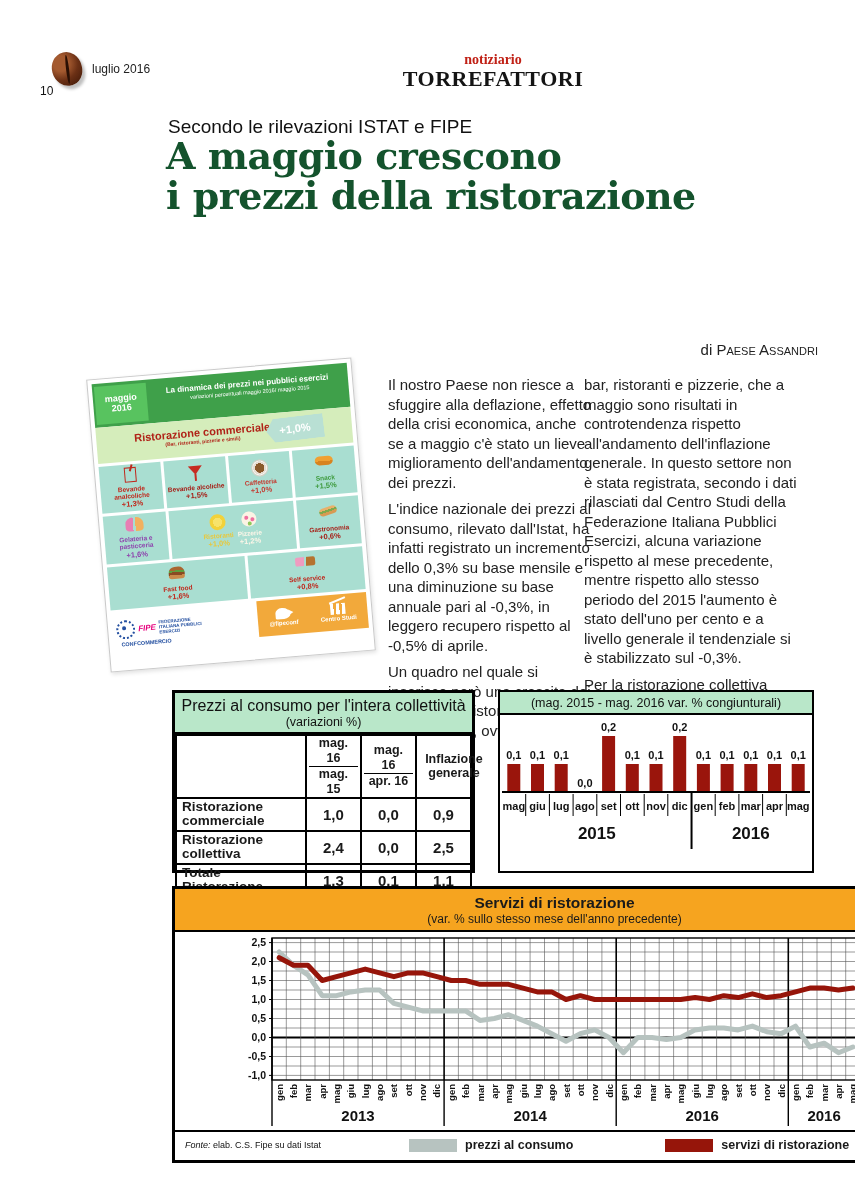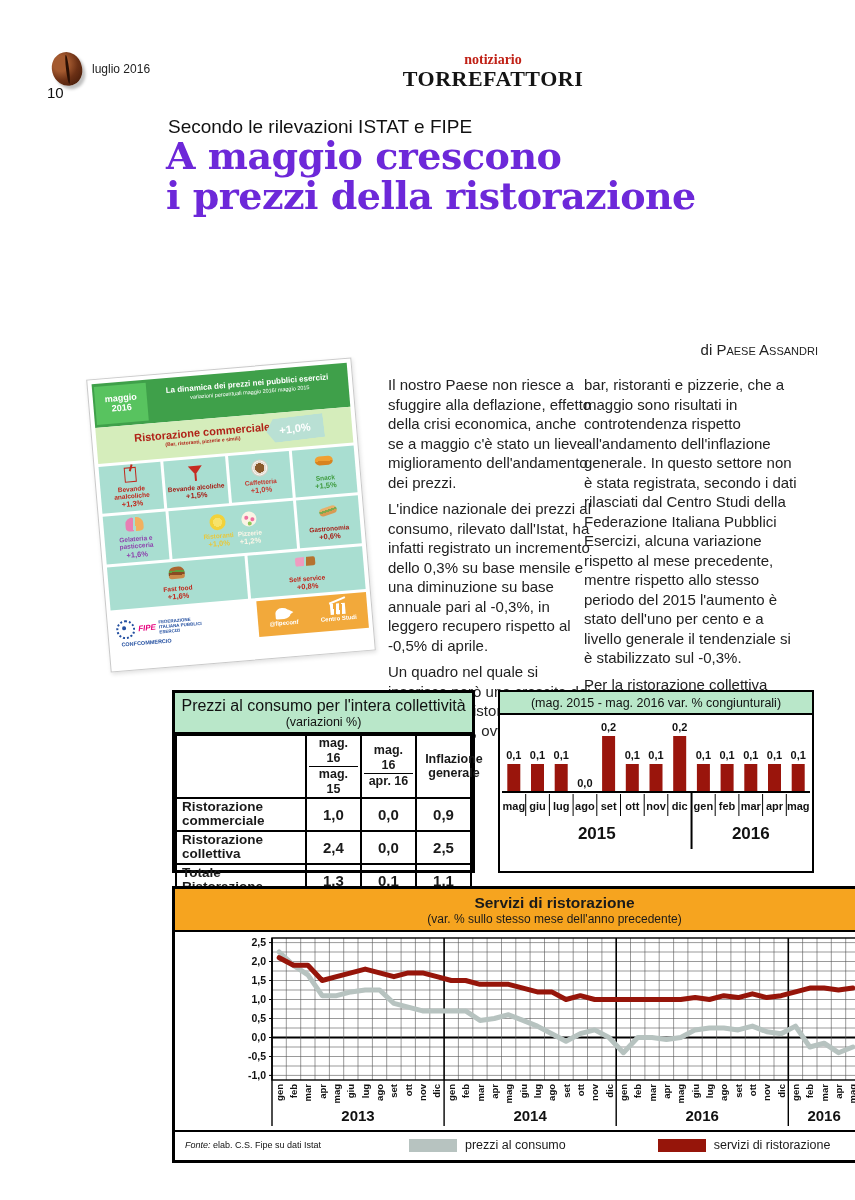--- a/index.html
+++ b/index.html
@@ -4,28 +4,28 @@
 <style>
   html,body{margin:0;padding:0;background:#ffffff;}
   body{font-family:"Liberation Sans",sans-serif;color:#1a1a1a;}
   .page{position:relative;width:855px;height:1200px;background:#fff;overflow:hidden;}
 
   
   .hdr-bean{position:absolute;left:52px;top:52px;width:34px;height:36px;}
   .bean{width:30px;height:34px;border-radius:50% 50% 48% 52%;background:radial-gradient(circle at 35% 30%,#a45a30 0 25%,#6b3015 55%,#3a1506 100%);transform:rotate(-15deg);position:relative;box-shadow:2px 4px 3px rgba(0,0,0,.25);}
   .bean::after{content:"";position:absolute;left:46%;top:8%;width:3px;height:84%;background:#2a0f04;border-radius:50%;transform:rotate(8deg);}
   .hdr-issue{position:absolute;left:92px;top:62px;font-size:12px;color:#222;}
-  .hdr-page{position:absolute;left:47px;top:84px;font-size:15px;color:#111;}
+  .hdr-page{position:absolute;left:40px;top:84px;font-size:12px;color:#111;}
   .masthead{position:absolute;left:330px;top:50px;width:326px;text-align:center;font-family:"Liberation Serif",serif;}
   .masthead .m-top{color:#c02015;font-weight:bold;font-size:14px;line-height:14px;}
   .masthead .m-main{color:#141414;font-weight:bold;font-size:22px;line-height:22px;letter-spacing:.5px;}
 
   
   .kicker{position:absolute;left:168px;top:116px;font-size:19px;color:#111;}
-  .a-title{position:absolute;left:166px;top:136px;width:660px;font-family:"DejaVu Serif",serif;font-weight:bold;color:#6d28d9;font-size:38px;line-height:1.06;letter-spacing:-.5px;}
+  .a-title{position:absolute;left:166px;top:136px;width:660px;font-family:"DejaVu Serif",serif;font-weight:bold;color:#14532d;font-size:38px;line-height:1.06;letter-spacing:-.5px;}
   .a-sub{position:absolute;left:169px;top:284px;width:620px;font-family:"DejaVu Serif",serif;font-weight:bold;color:#141414;font-size:19px;line-height:1.3;}
   .byline{position:absolute;left:500px;top:341px;width:318px;text-align:right;font-size:15px;color:#222;}
   .byline .sc{font-variant:small-caps;}
 
   
   .bodycol{position:absolute;top:375px;font-size:15px;line-height:1.3;color:#222;}
   .col1{left:388px;width:205px;}
   .col2{left:584px;width:216px;}
   .bodycol p{margin:0 0 7px 0;}
 
@@ -100,21 +100,21 @@
   .bar-body{position:relative;}
 
   
   .line-panel{left:172px;top:886px;width:765px;height:277px;}
   .line-head{background:#f6a41f;border-bottom:2px solid #000;text-align:center;padding:5px 2px 4px 2px;}
   .line-head .ph-t{font-size:15.5px;font-weight:bold;}
   .line-head .ph-s{font-size:12px;}
   .lc-legend{display:flex;align-items:center;height:26px;border-top:2px solid #000;padding:0 10px;}
   .lc-fonte{font-size:9px;color:#111;width:190px;}
   .lc-fonte .it{font-style:italic;}
-  .legend-item{display:flex;align-items:center;gap:8px;font-size:12.5px;font-weight:normal;}
+  .legend-item{display:flex;align-items:center;gap:8px;font-size:12.5px;font-weight:bold;}
   .sw{width:48px;height:13px;display:inline-block;}
 </style>
 </head>
 <body>
 
 <div class="page">
 
   <div class="hdr-bean">
       <div class="bean"></div>
     </div>

